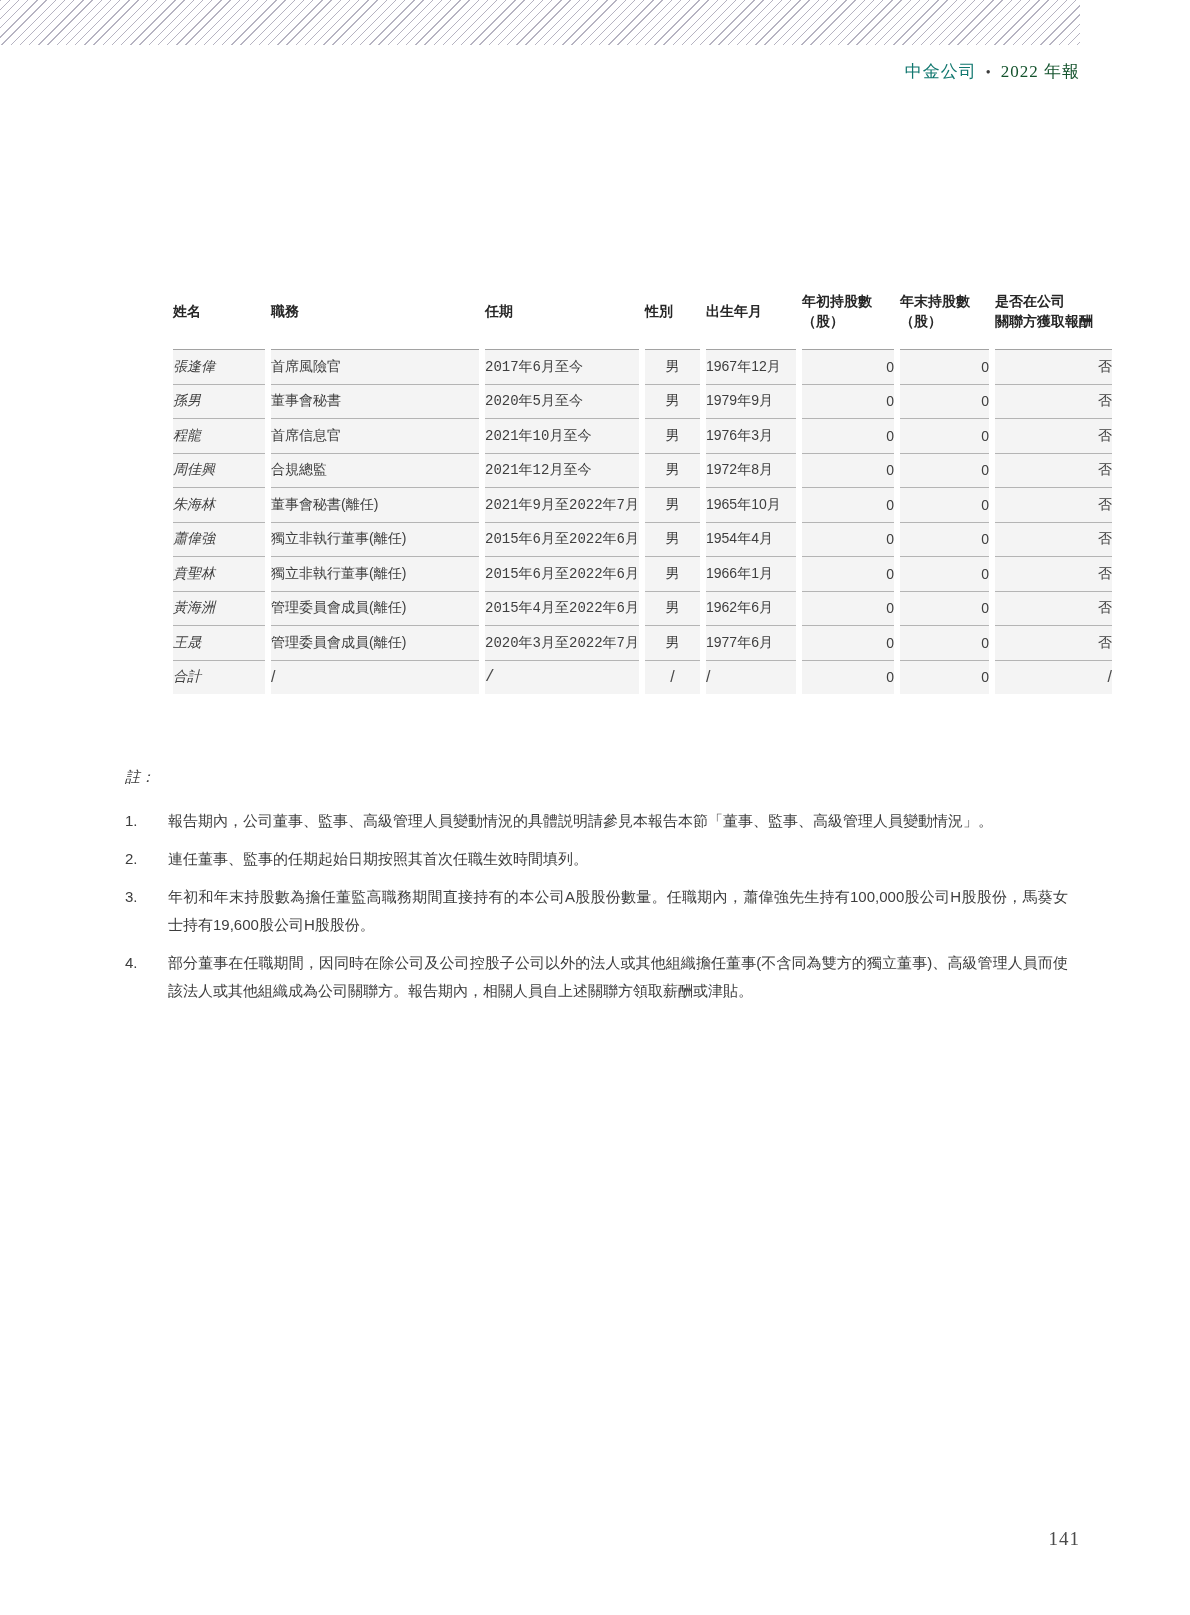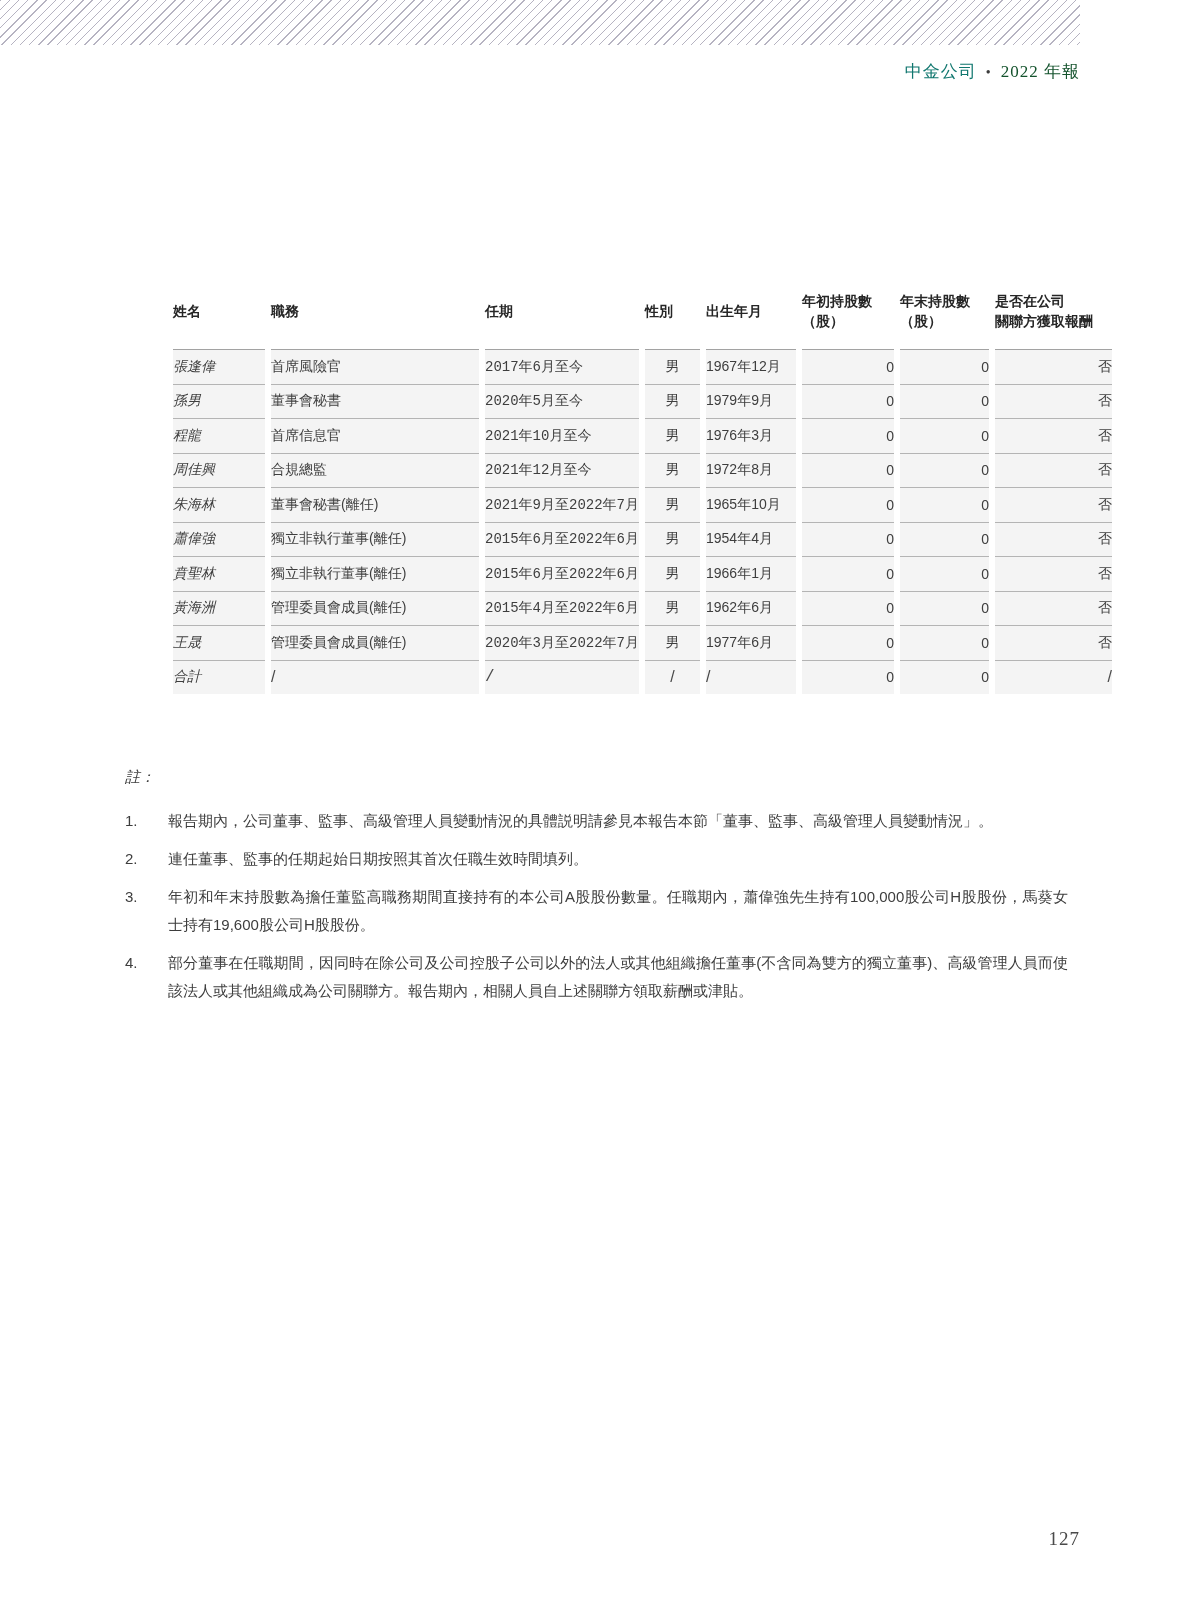--- a/index.html
+++ b/index.html
@@ -296,15 +296,15 @@
     <div class="note">
       <span class="note-num">3.</span>
       <span>年初和年末持股數為擔任董監高職務期間直接持有的本公司A股股份數量。任職期內，蕭偉強先生持有100,000股公司H股股份，馬葵女士持有19,600股公司H股股份。</span>
     </div>
     <div class="note">
       <span class="note-num">4.</span>
       <span>部分董事在任職期間，因同時在除公司及公司控股子公司以外的法人或其他組織擔任董事(不含同為雙方的獨立董事)、高級管理人員而使該法人或其他組織成為公司關聯方。報告期內，相關人員自上述關聯方領取薪酬或津貼。</span>
     </div>
   </div>
 
-  <div class="page-num">127</div>
+  <div class="page-num">141</div>
 
 </div>
 
 </body></html>

